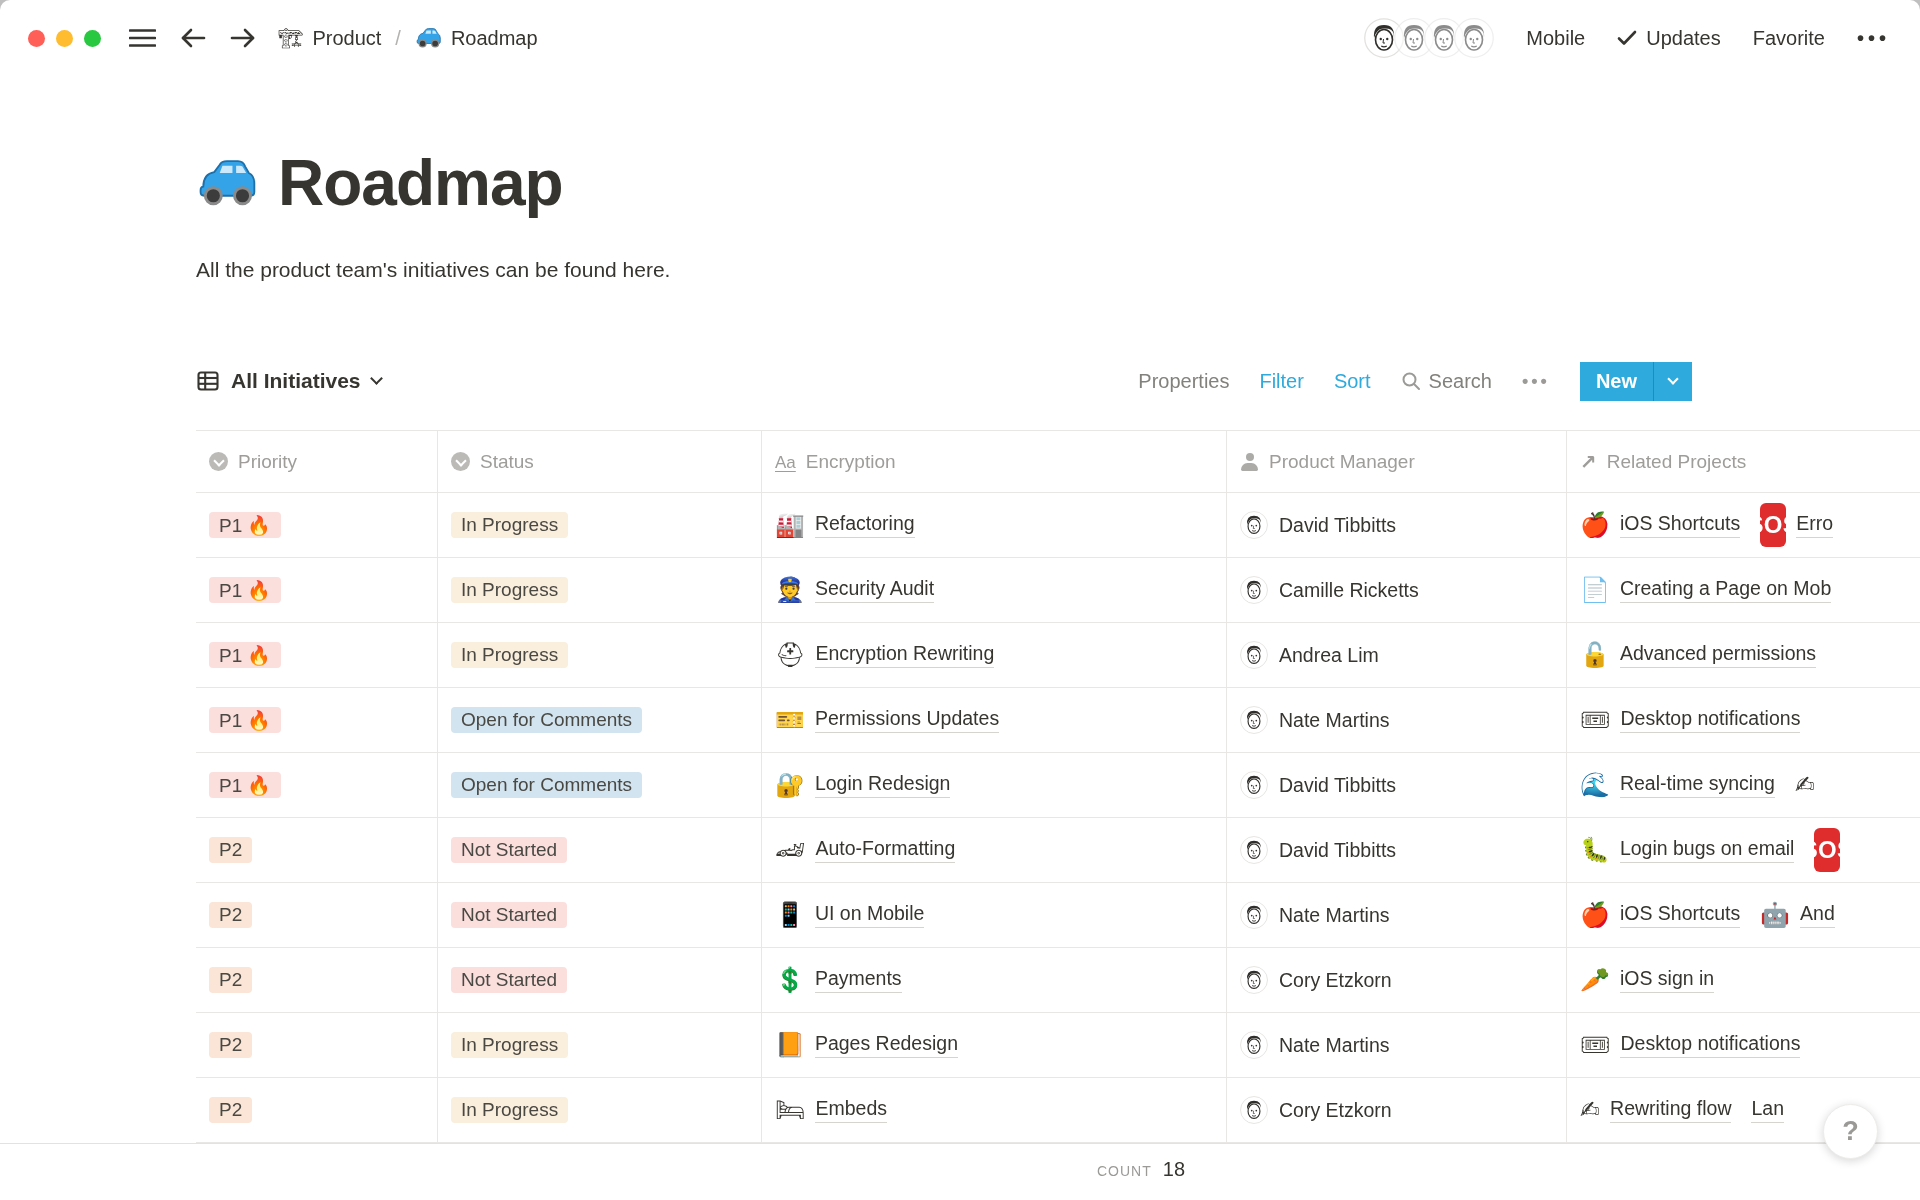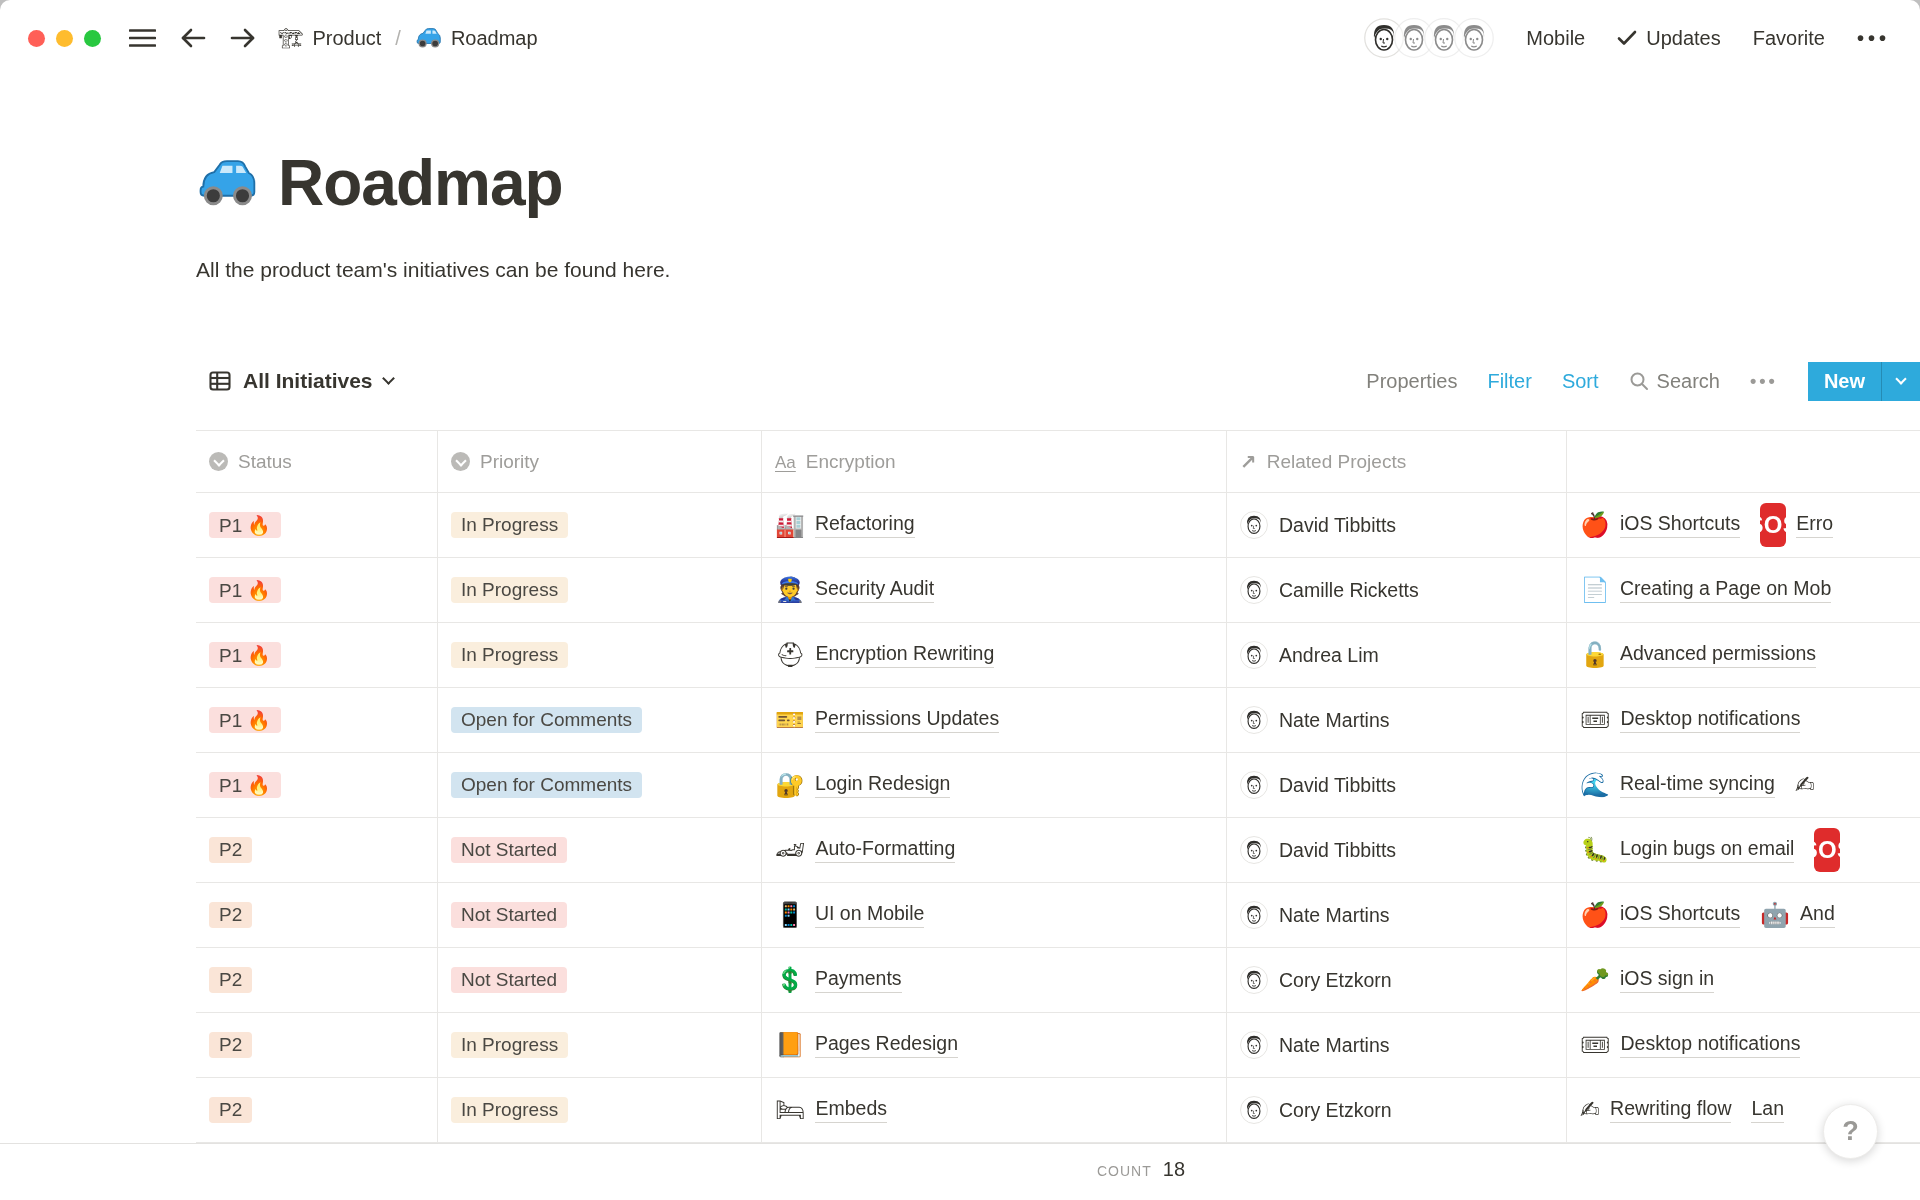--- a/index.html
+++ b/index.html
@@ -25,21 +25,21 @@
   .avatar-stack .tb-avatar:nth-child(n+2) { opacity:.55; filter:grayscale(1); }
   .dots { letter-spacing:4px; font-weight:700; }
 
   
   .page-title-row { position:absolute; top:146px; left:196px; display:flex; align-items:center; gap:20px; }
   .page-icon { width:62px; height:62px; display:flex; align-items:center; justify-content:center; }
   .page-title { font-size:64px; font-weight:700; letter-spacing:-1px; color:#37352F; }
   .page-desc { position:absolute; top:258px; left:196px; font-size:21px; color:#37352F; }
 
   
-  .toolbar { position:absolute; top:360px; left:208px; right:0; height:42px; display:flex; align-items:center; }
+  .toolbar { position:absolute; top:360px; left:196px; right:0; height:42px; display:flex; align-items:center; padding-right:228px; }
   .view-switcher { display:flex; align-items:center; gap:11px; font-size:21px; font-weight:700; cursor:pointer; }
   .chev { display:inline-block; width:9px; height:9px; border-right:2.5px solid currentColor; border-bottom:2.5px solid currentColor; transform:rotate(45deg); margin-top:-5px; }
   .tool-right { margin-left:auto; display:flex; align-items:center; gap:30px; font-size:20px; }
   .tool-link { color:#82817C; cursor:pointer; background:none; border:none; font:inherit; display:flex; align-items:center; gap:8px; }
   .tool-dots { color:#9B9A97; letter-spacing:3px; font-weight:700; font-size:18px; }
   .new-btn { display:flex; align-items:stretch; height:39px; border-radius:0; overflow:hidden; color:#fff; cursor:pointer; }
   .new-btn .new-label { display:flex; align-items:center; padding:0 16px; font-size:20px; font-weight:600; }
   .new-btn .divider { width:1px; background:rgba(0,0,0,.18); }
   .new-btn .dd { display:flex; align-items:center; justify-content:center; width:38px; }
   .new-btn .chev { border-color:#fff; border-width:2px; width:8px; height:8px; }
@@ -269,33 +269,37 @@
           </span>
       </div>
     </div>
   </div>
 
   <div class="tableview">
     <div class="thead">
 
         <div class="cell hcell">
           <span class="hicon select-icon"></span>
-          <span>Status</span>
+          <span>Priority</span>
         </div>
 
         <div class="cell hcell">
           <span class="hicon select-icon"></span>
-          <span>Priority</span>
+          <span>Status</span>
         </div>
 
         <div class="cell hcell">
           <span class="hicon title-icon"></span>
           <span>Encryption</span>
         </div>
 
+        <div class="cell hcell">
+          <span class="hicon person-icon"></span>
+          <span>Product Manager</span>
+        </div>
 
         <div class="cell hcell">
           <span class="hicon relation-icon"></span>
           <span>Related Projects</span>
         </div>
 
     </div>
 
       <div class="trow">
         <div class="cell">

